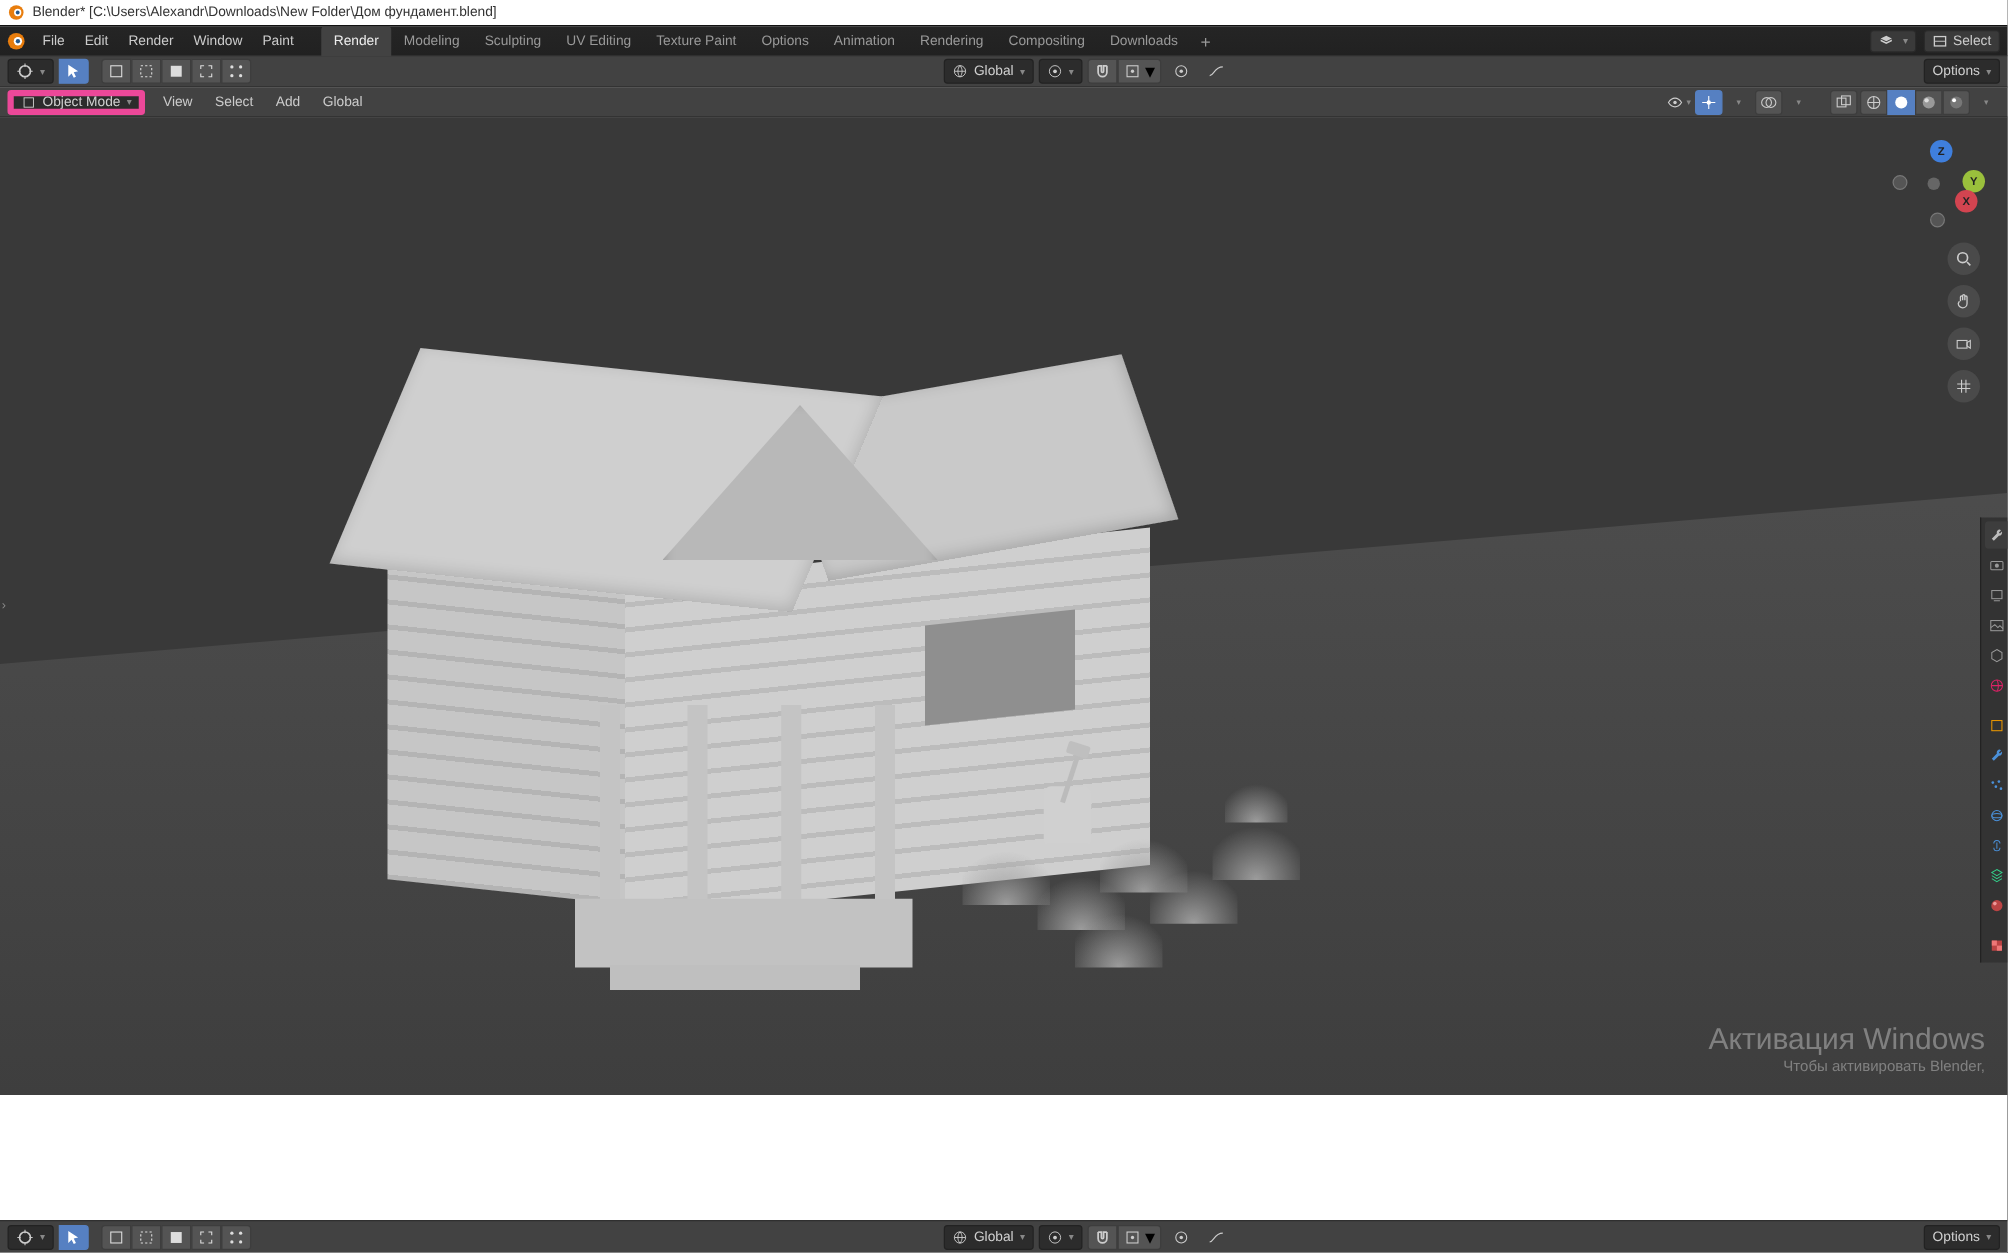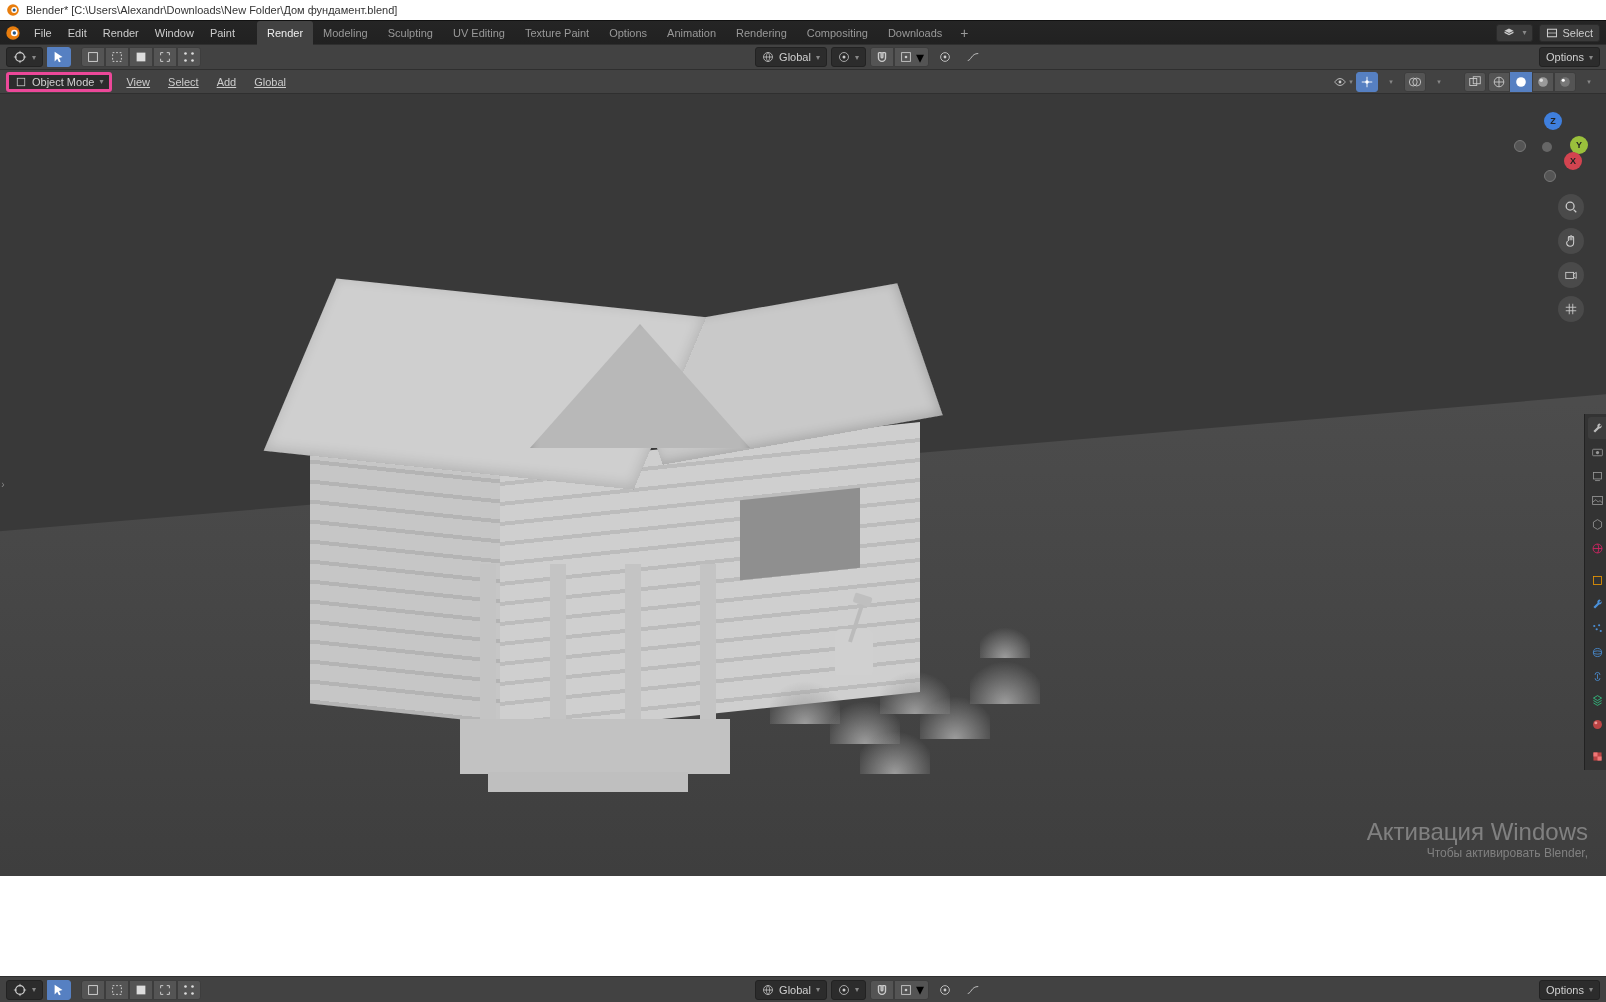--- a/index.html
+++ b/index.html
@@ -31,22 +31,22 @@
 .tool-row .seg .btn { border-radius:0; }
 .tool-row .seg .btn:first-child{ border-radius:3px 0 0 3px; }
 .tool-row .seg .btn:last-child{ border-radius:0 3px 3px 0; }
 .tool-row .btn.active { background: #5680c2; border-color:#5680c2; }
 .tool-row .dd { height: 20px; background: #2c2c2c; border: 1px solid #222; border-radius: 3px; color: #d0d0d0; font-size: 11px; display:flex; align-items:center; padding: 0 6px; gap:5px; }
 .tool-row .dd .caret { font-size: 8px; color:#888; }
 .tool-row .spacer { flex:1; }
 
 
 .sub-row { height: 24px; background: #424242; display:flex; align-items:center; padding:0 6px; gap:2px; border-bottom:1px solid #2f2f2f; }
-.sub-row .dd { height:20px; background:#2c2c2c; border:3px solid #ec4899; border-radius:3px; color:#d0d0d0; font-size:11px; display:flex; align-items:center; padding:0 6px; gap:5px;}
-.sub-row .menu-text { color:#ccc; font-size:11px; padding:0 8px;text-decoration:underline; }
+.sub-row .dd { height:20px; background:#2c2c2c; border:5px solid #ec4899; border-radius:3px; color:#d0d0d0; font-size:11px; display:flex; align-items:center; padding:0 6px; gap:5px;}
+.sub-row .menu-text { color:#ccc; font-size:11px; padding:0 8px; }
 .sub-row .spacer { flex:1; }
 .sub-row .ic-btn { width:22px; height:20px; background:#545454; border:1px solid #3d3d3d; border-radius:3px; display:flex; align-items:center; justify-content:center; }
 .sub-row .ic-btn.active { background:#5680c2; border-color:#5680c2; }
 .sub-row .ic-btn.flat { background:transparent; border:none; }
 .sub-row .seg { display:flex; }
 .sub-row .seg .ic-btn { border-radius:0; }
 .sub-row .seg .ic-btn:first-child{ border-radius:3px 0 0 3px; }
 .sub-row .seg .ic-btn:last-child{ border-radius:0 3px 3px 0; }
 
 

